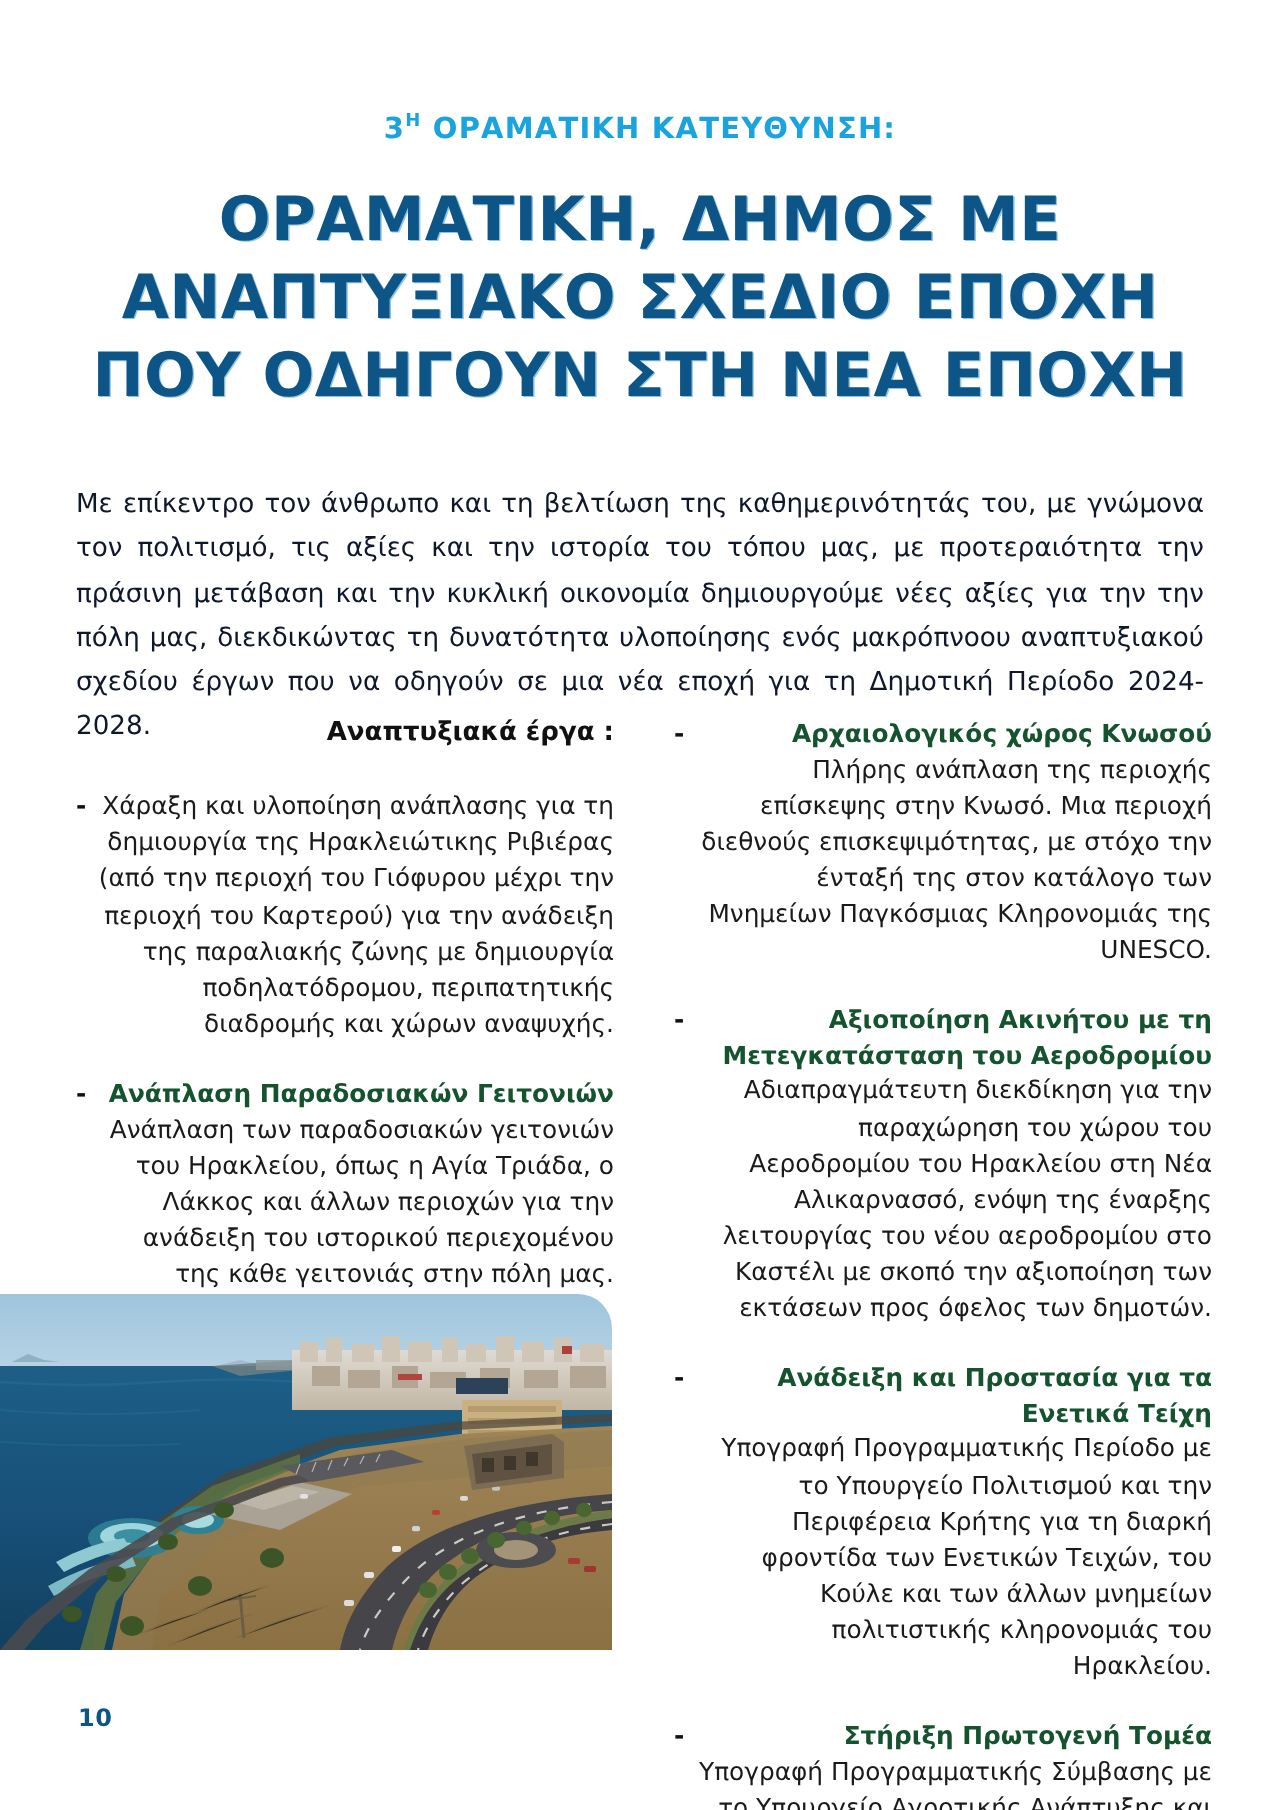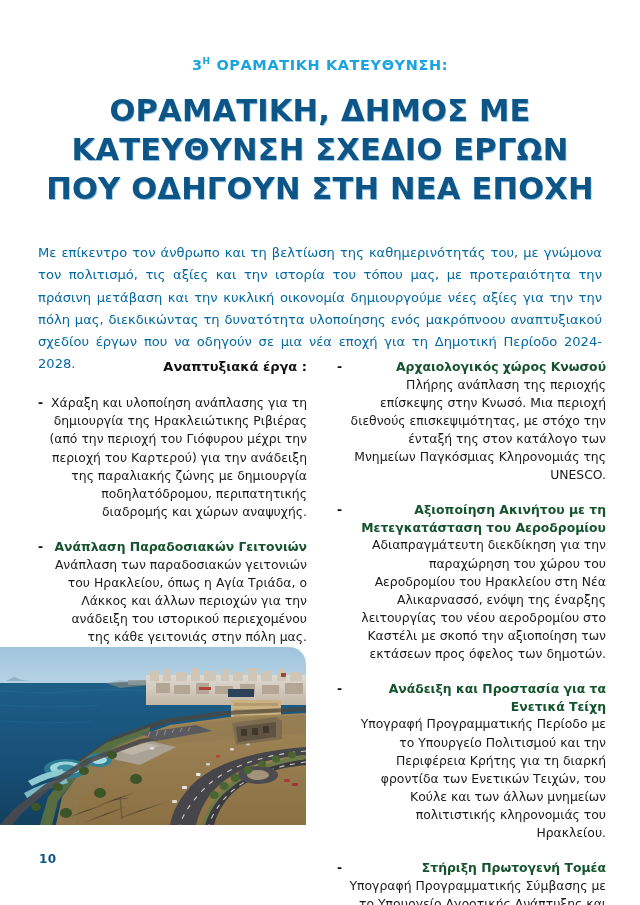--- a/index.html
+++ b/index.html
@@ -58,21 +58,21 @@
   }
 
   
   .intro {
     position: absolute;
     left: 38px;
     top: 229px;
     width: 564px;
     font-size: 13.1px;
     line-height: 1.70;
-    color: #0369a1;
+    color: #0f172a;
     text-align: justify;
     text-justify: inter-word;
   }
 
   
   .columns {
     position: absolute;
     left: 38px;
     top: 358px;
     width: 568px;
@@ -147,21 +147,21 @@
 </style>
 </head>
 <body>
 
 <div class="page">
 
   <div class="header">
     <div class="eyebrow"><span>3</span><sup>Η</sup><span> ΟΡΑΜΑΤΙΚΗ ΚΑΤΕΥΘΥΝΣΗ:</span></div>
     <h1 class="title-block">
       <span class="title-line">ΟΡΑΜΑΤΙΚΗ, ΔΗΜΟΣ ΜΕ</span>
-      <span class="title-line">ΚΑΤΕΥΘΥΝΣΗ ΣΧΕΔΙΟ ΕΡΓΩΝ</span>
+      <span class="title-line">ΑΝΑΠΤΥΞΙΑΚΟ ΣΧΕΔΙΟ ΕΠΟΧΗ</span>
       <span class="title-line">ΠΟΥ ΟΔΗΓΟΥΝ ΣΤΗ ΝΕΑ ΕΠΟΧΗ</span>
     </h1>
   </div>
 
   <p class="intro">Με επίκεντρο τον άνθρωπο και τη βελτίωση της καθημερινότητάς του, με γνώμονα τον πολιτισμό, τις αξίες και την ιστορία του τόπου μας, με προτεραιότητα την πράσινη μετάβαση και την κυκλική οικονομία δημιουργούμε νέες αξίες για την την πόλη μας, διεκδικώντας τη δυνατότητα υλοποίησης ενός μακρόπνοου αναπτυξιακού σχεδίου έργων που να οδηγούν σε μια νέα εποχή για τη Δημοτική Περίοδο 2024-2028.</p>
 
   <div class="columns">
 
     <div class="col">
       <div class="col-heading">Αναπτυξιακά έργα :</div>

